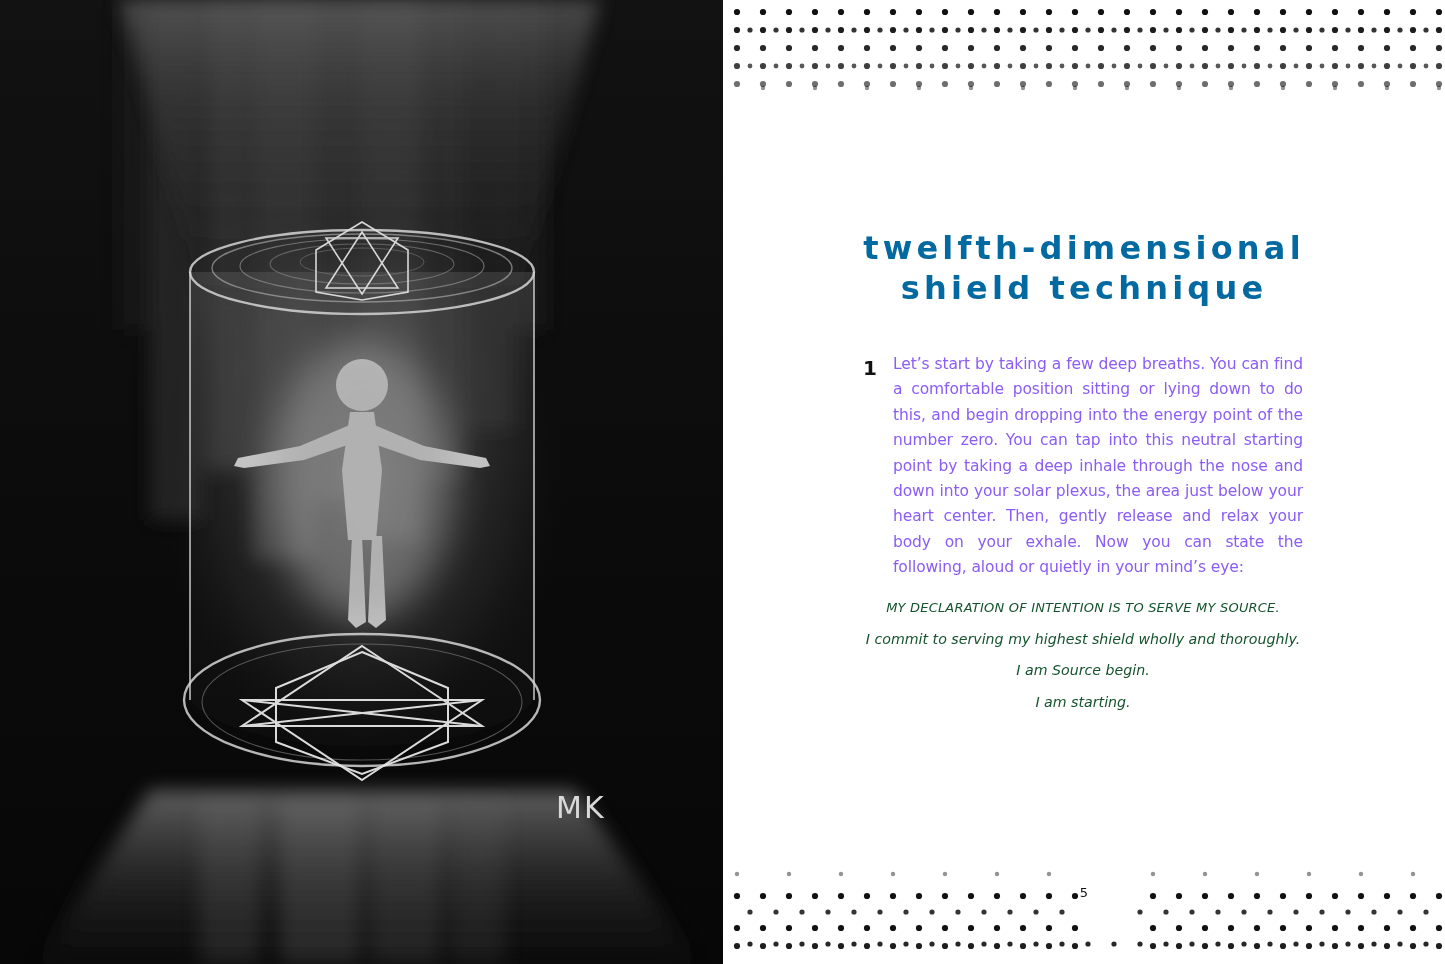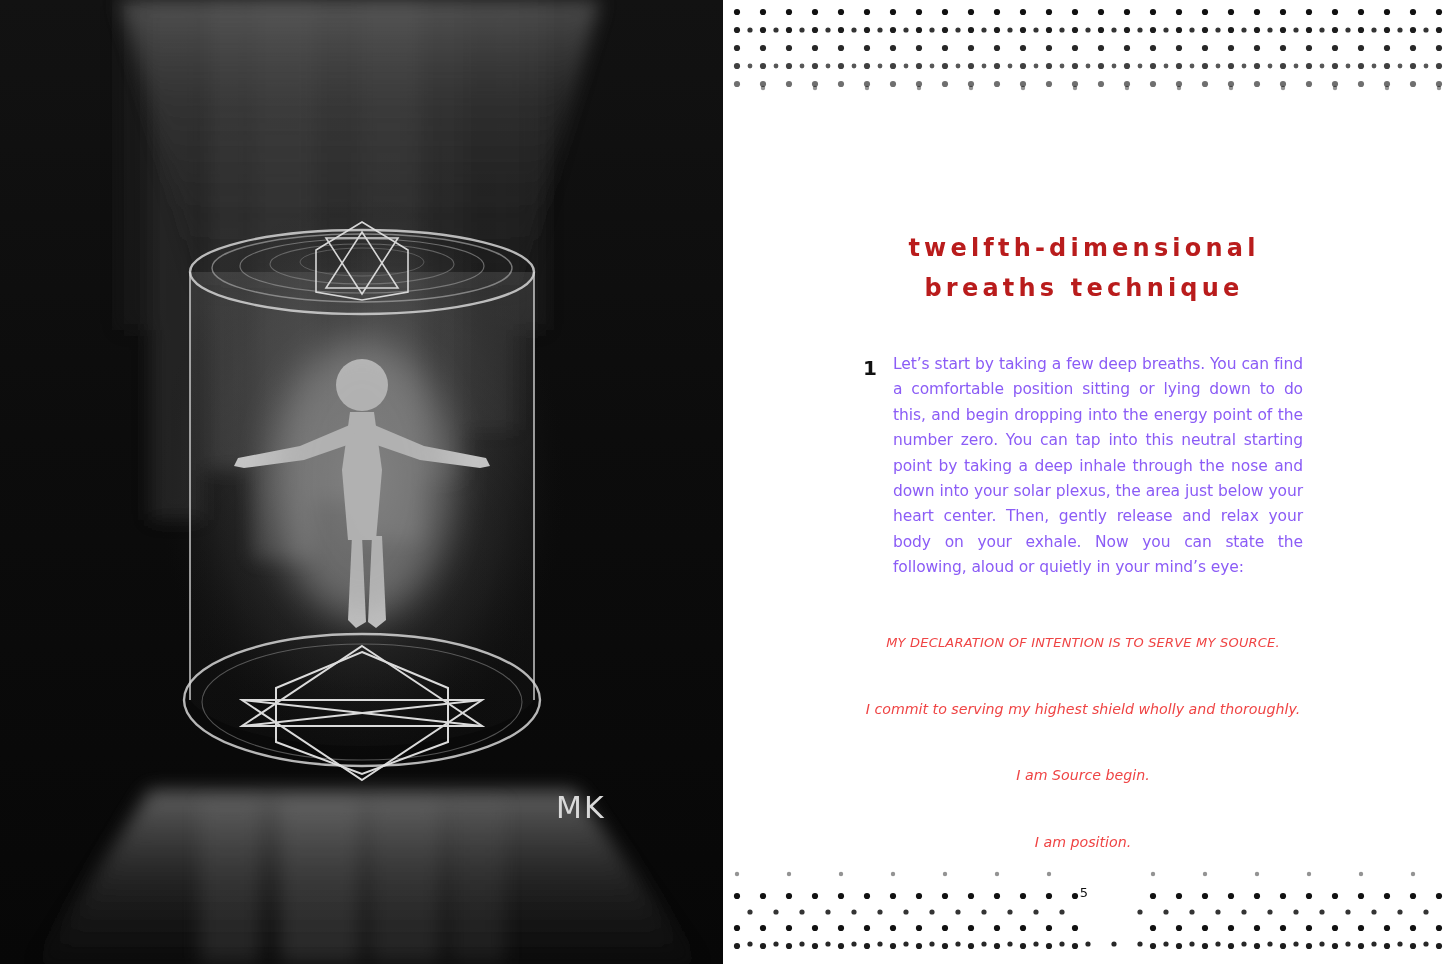--- a/index.html
+++ b/index.html
@@ -57,23 +57,23 @@
   .title-block {
     position: absolute;
     top: 228px;
     left: 0;
     width: 722px;
     text-align: center;
   }
   .title-line {
     font-family: "DejaVu Sans", sans-serif;
     font-weight: bold;
-    font-size: 24px;
+    font-size: 32px;
     letter-spacing: 4.2px;
-    color: #b91c1c;
+    color: #0369a1;
     line-height: 40px;
   }
 
   .step {
     position: absolute;
     top: 352px;
     left: 140px;
     width: 440px;
     display: flex;
     align-items: flex-start;
@@ -103,22 +103,21 @@
     top: 592px;
     left: 140px;
     width: 440px;
     text-align: center;
   }
   .decl-line {
     font-family: "DejaVu Sans", sans-serif;
     font-style: italic;
     font-size: 14.2px;
     line-height: 31.5px;
-    color: #ef4444;
-    margin-top: 35px;
+    color: #14532d;
   }
   .decl-line.caps {
     text-transform: uppercase;
     font-size: 13px;
     letter-spacing: 0.2px;
   }
 
   .page-number {
     position: absolute;
     bottom: 64px;
@@ -356,33 +355,33 @@
               <circle cx="612" cy="88" r="2.2"></circle>
             <circle cx="664" cy="88" r="2.2"></circle>
               <circle cx="716" cy="88" r="2.2"></circle>
           </g>
         </g>
       </svg>
     </div>
 
     <div class="title-block">
       <div class="title-line">twelfth-dimensional</div>
-      <div class="title-line">breaths technique</div>
+      <div class="title-line">shield technique</div>
     </div>
 
     <div class="step">
       <div class="step-number">1</div>
       <div class="step-text">Let’s start by taking a few deep breaths. You can find a comfortable position sitting or lying down to do this, and begin dropping into the energy point of the number zero. You can tap into this neutral starting point by taking a deep inhale through the nose and down into your solar plexus, the area just below your heart center. Then, gently release and relax your body on your exhale. Now you can state the following, aloud or quietly in your mind’s eye:</div>
     </div>
 
     <div class="declaration">
       <div class="decl-line caps">My declaration of intention is to serve my Source.</div>
       <div class="decl-line">I commit to serving my highest shield wholly and thoroughly.</div>
       <div class="decl-line">I am Source begin.</div>
-      <div class="decl-line">I am position.</div>
+      <div class="decl-line">I am starting.</div>
     </div>
 
     <div class="page-number">5</div>
 
     <div class="dot-band bottom">
       <svg width="722" height="100" viewBox="0 0 722 100">
         <g fill="#111111">
           <g id="rowB" opacity="0.45">
             <circle cx="14" cy="10" r="2.2"></circle>
               <circle cx="66" cy="10" r="2.2"></circle>

